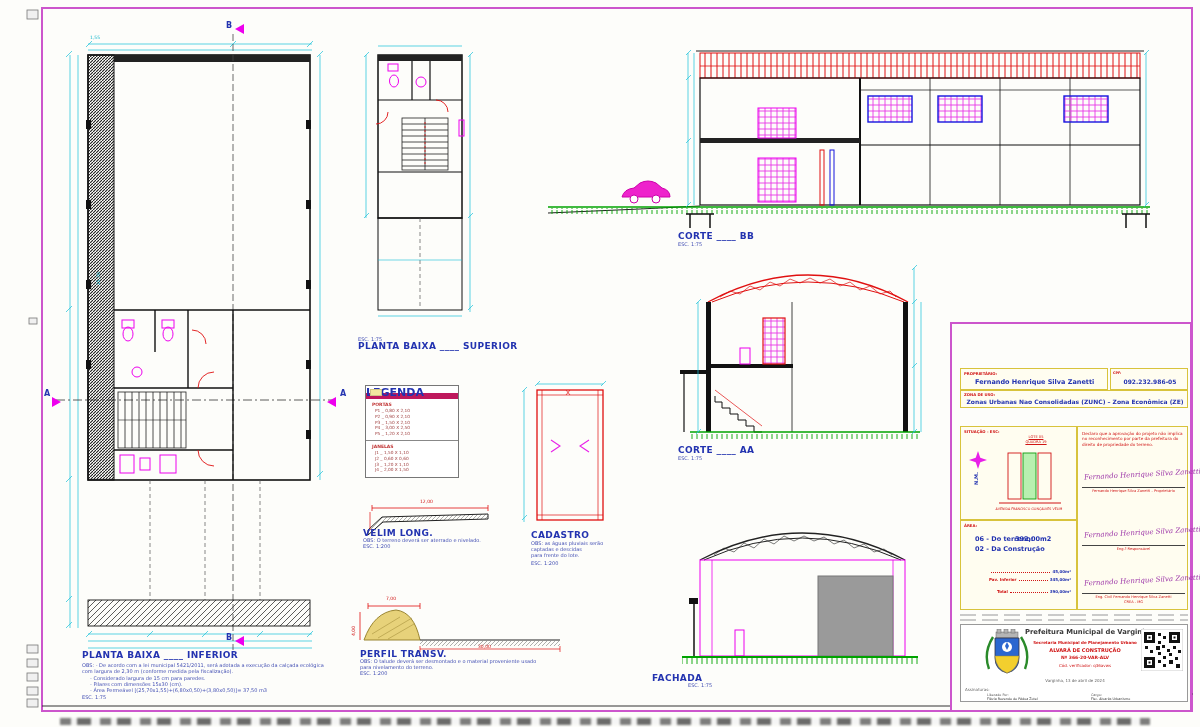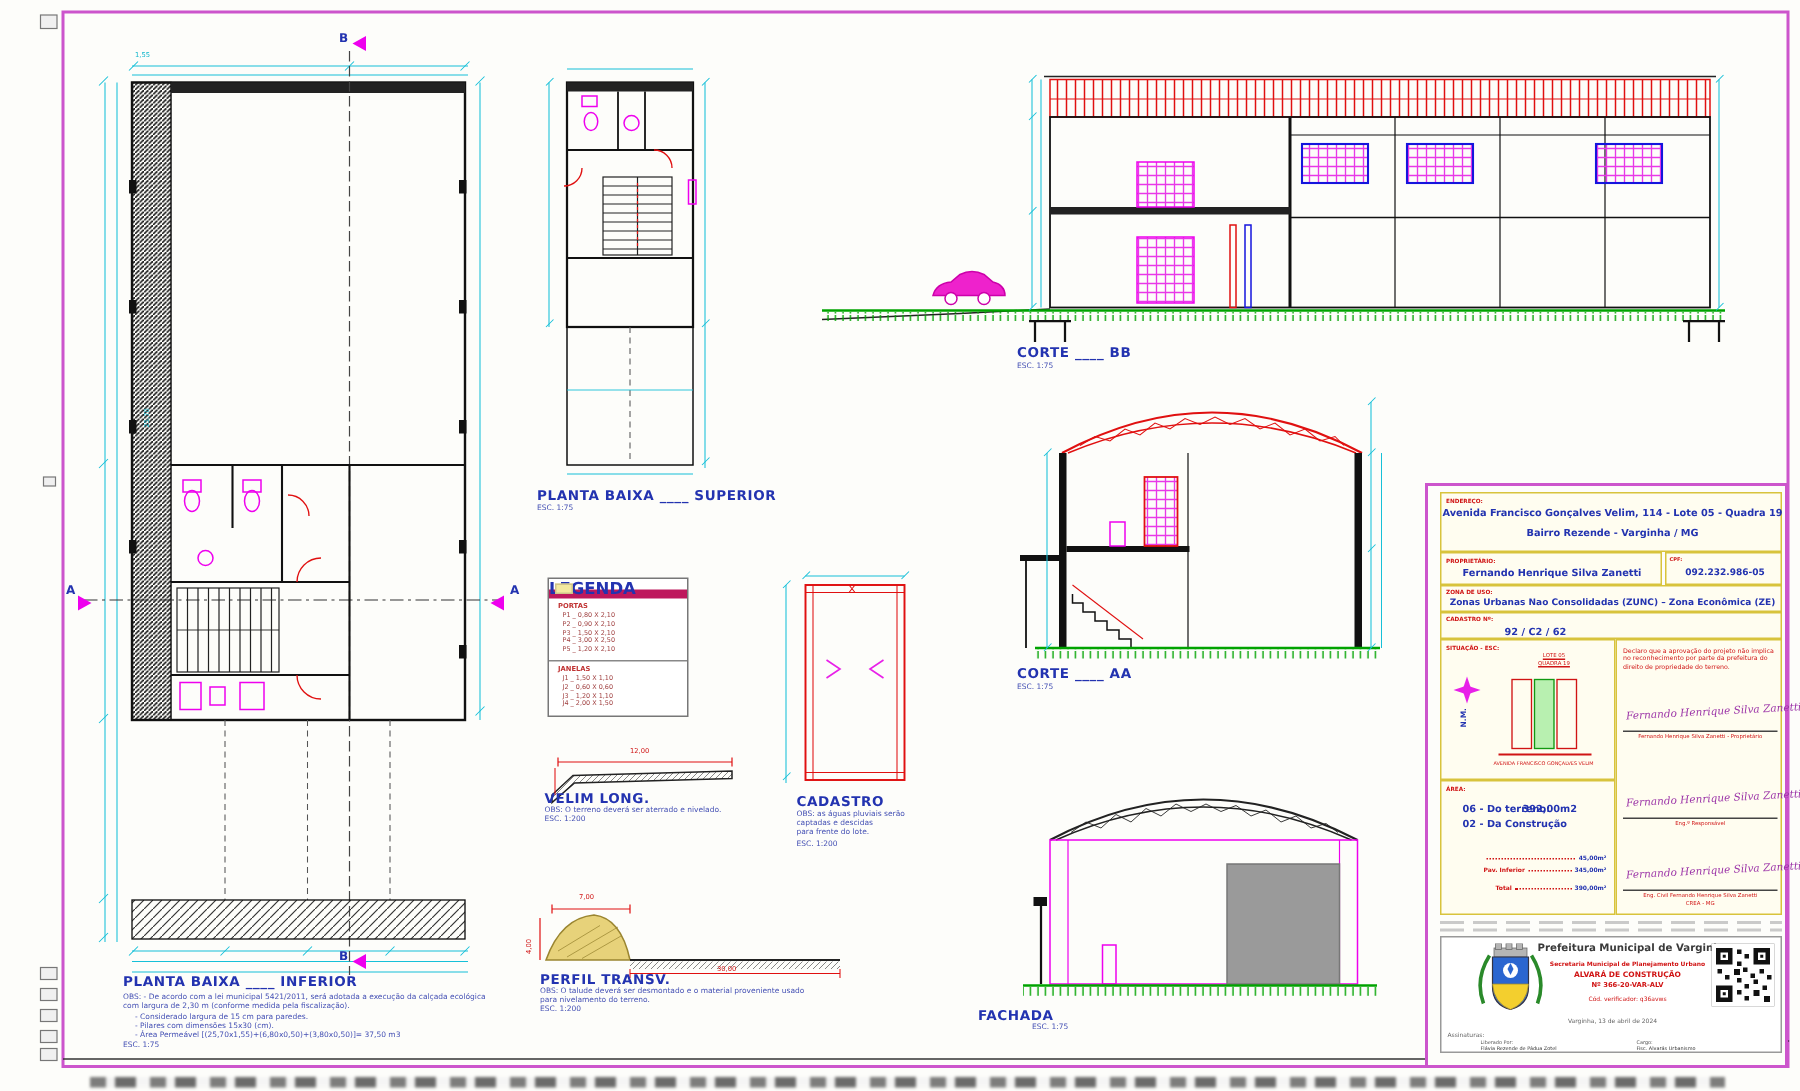--- a/index.html
+++ b/index.html
@@ -321,21 +321,21 @@
 <div class="t obs" style="left:90px;top:682px">- Pilares com dimensões 15x30 (cm).</div>
 <div class="t obs" style="left:90px;top:688px">- Área Permeável [(25,70x1,55)+(6,80x0,50)+(3,80x0,50)]= 37,50 m3</div>
 <div class="t esc" style="left:82px;top:695px">ESC. 1:75</div>
 <div class="t cyant vert dim" style="left:97px;top:285px">25,70</div>
 <div class="t cyant dim" style="left:90px;top:36px">1,55</div>
 <div class="t marker" style="left:226px;top:22px">B</div>
 <div class="t marker" style="left:226px;top:634px">B</div>
 <div class="t marker" style="left:44px;top:390px">A</div>
 <div class="t marker" style="left:340px;top:390px">A</div>
 
-<div class="t vtitle" style="left:358px;top:327px">PLANTA  BAIXA  ____  SUPERIOR</div>
+<div class="t vtitle" style="left:358px;top:342px">PLANTA  BAIXA  ____  SUPERIOR</div>
 <div class="t esc" style="left:358px;top:337px">ESC. 1:75</div>
 
 <div class="legendbox">
   <div class="lg-title"><span class="chip"></span><span>LEGENDA</span></div>
   <div class="lg-sec">PORTAS</div>
   <div class="lg-row">P1 _ 0,80 X 2,10</div>
   <div class="lg-row">P2 _ 0,90 X 2,10</div>
   <div class="lg-row">P3 _ 1,50 X 2,10</div>
   <div class="lg-row">P4 _ 3,00 X 2,50</div>
   <div class="lg-row">P5 _ 1,20 X 2,10</div>
@@ -369,40 +369,31 @@
 <div class="t obs" style="left:360px;top:665px">para nivelamento do terreno.</div>
 <div class="t esc" style="left:360px;top:671px">ESC. 1:200</div>
 <div class="t redt dim" style="left:386px;top:597px">7,00</div>
 <div class="t redt dim vert" style="left:352px;top:636px">4,00</div>
 <div class="t redt dim" style="left:478px;top:645px">30,00</div>
 
 <div class="t vtitle" style="left:652px;top:674px">FACHADA</div>
 <div class="t esc" style="left:688px;top:683px">ESC. 1:75</div>
 
 <div class="tb">
-  <div class="ybox" style="left:8px;top:4px;width:228px;height:40px">
-    <div class="rlabel" style="left:3px;top:2px">ENDEREÇO:</div>
-    <div class="bval center" style="left:0;top:9px;width:228px;font-size:6.5px">Avenida Francisco Gonçalves Velim, 114 - Lote 05 - Quadra 19</div>
-    <div class="bval center" style="left:0;top:22px;width:228px;font-size:6.5px">Bairro Rezende - Varginha / MG</div>
-  </div>
   <div class="ybox" style="left:8px;top:44px;width:148px;height:22px">
     <div class="rlabel" style="left:3px;top:2px">PROPRIETÁRIO:</div>
     <div class="bval" style="left:14px;top:9px;font-size:6.5px">Fernando Henrique Silva Zanetti</div>
   </div>
   <div class="ybox" style="left:158px;top:44px;width:78px;height:22px">
     <div class="rlabel" style="left:2px;top:2px;font-size:3.4px">CPF:</div>
     <div class="bval center" style="left:0;top:9px;width:78px;font-size:6px">092.232.986-05</div>
   </div>
   <div class="ybox" style="left:8px;top:66px;width:228px;height:18px">
     <div class="rlabel" style="left:3px;top:1px">ZONA DE USO:</div>
     <div class="bval center" style="left:0;top:7px;width:228px;font-size:6px">Zonas Urbanas Nao Consolidadas (ZUNC) – Zona Econômica (ZE)</div>
-  </div>
-  <div class="ybox" style="left:8px;top:84px;width:228px;height:18px">
-    <div class="rlabel" style="left:3px;top:1px">CADASTRO Nº:</div>
-    <div class="bval" style="left:42px;top:8px;font-size:6.5px">92 / C2 / 62</div>
   </div>
 
   <div class="ybox" style="left:8px;top:102px;width:117px;height:94px">
     <div class="rlabel" style="left:3px;top:2px">SITUAÇÃO - ESC:</div>
     <div class="sigcap" style="left:40px;top:8px;width:70px;text-decoration:underline">LOTE 05</div>
     <div class="sigcap" style="left:40px;top:13px;width:70px;text-decoration:underline">QUADRA 19</div>
     <svg width="117" height="94" style="position:absolute;left:0;top:0">
       <g>
             <polygon points="17,24 20,33 17,42 14,33" fill="#e820e8"></polygon>
             <polygon points="8,33 17,30 26,33 17,36" fill="#e820e8"></polygon>

